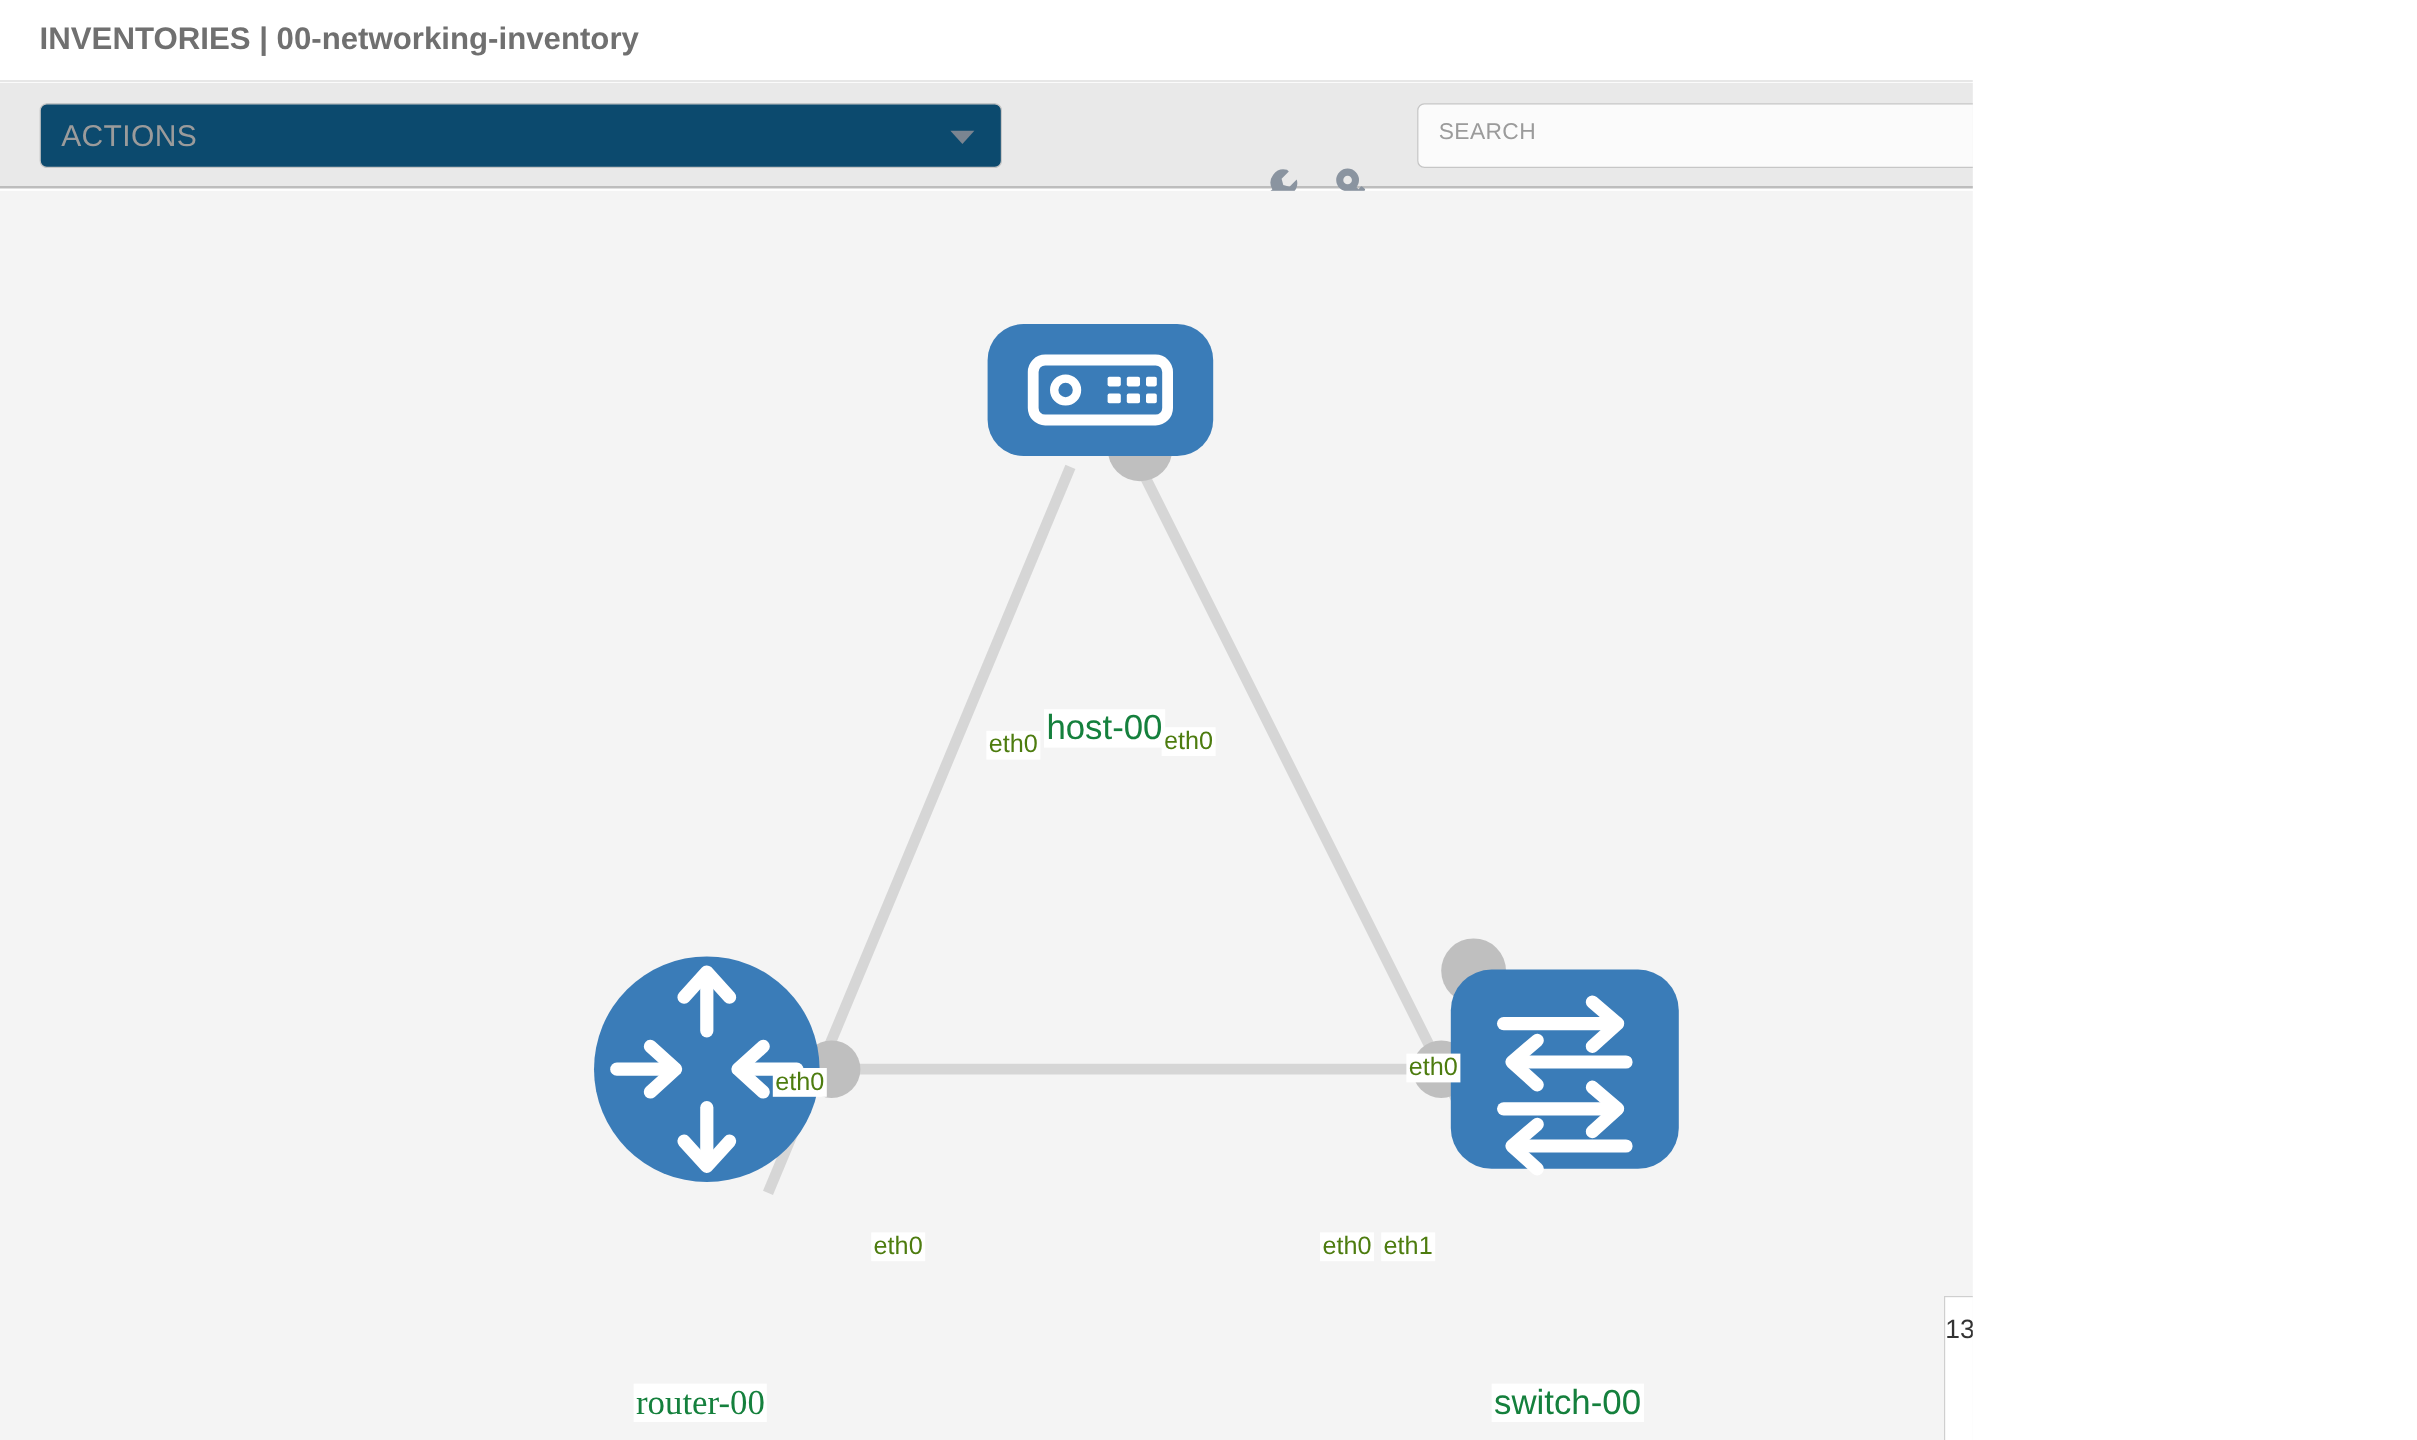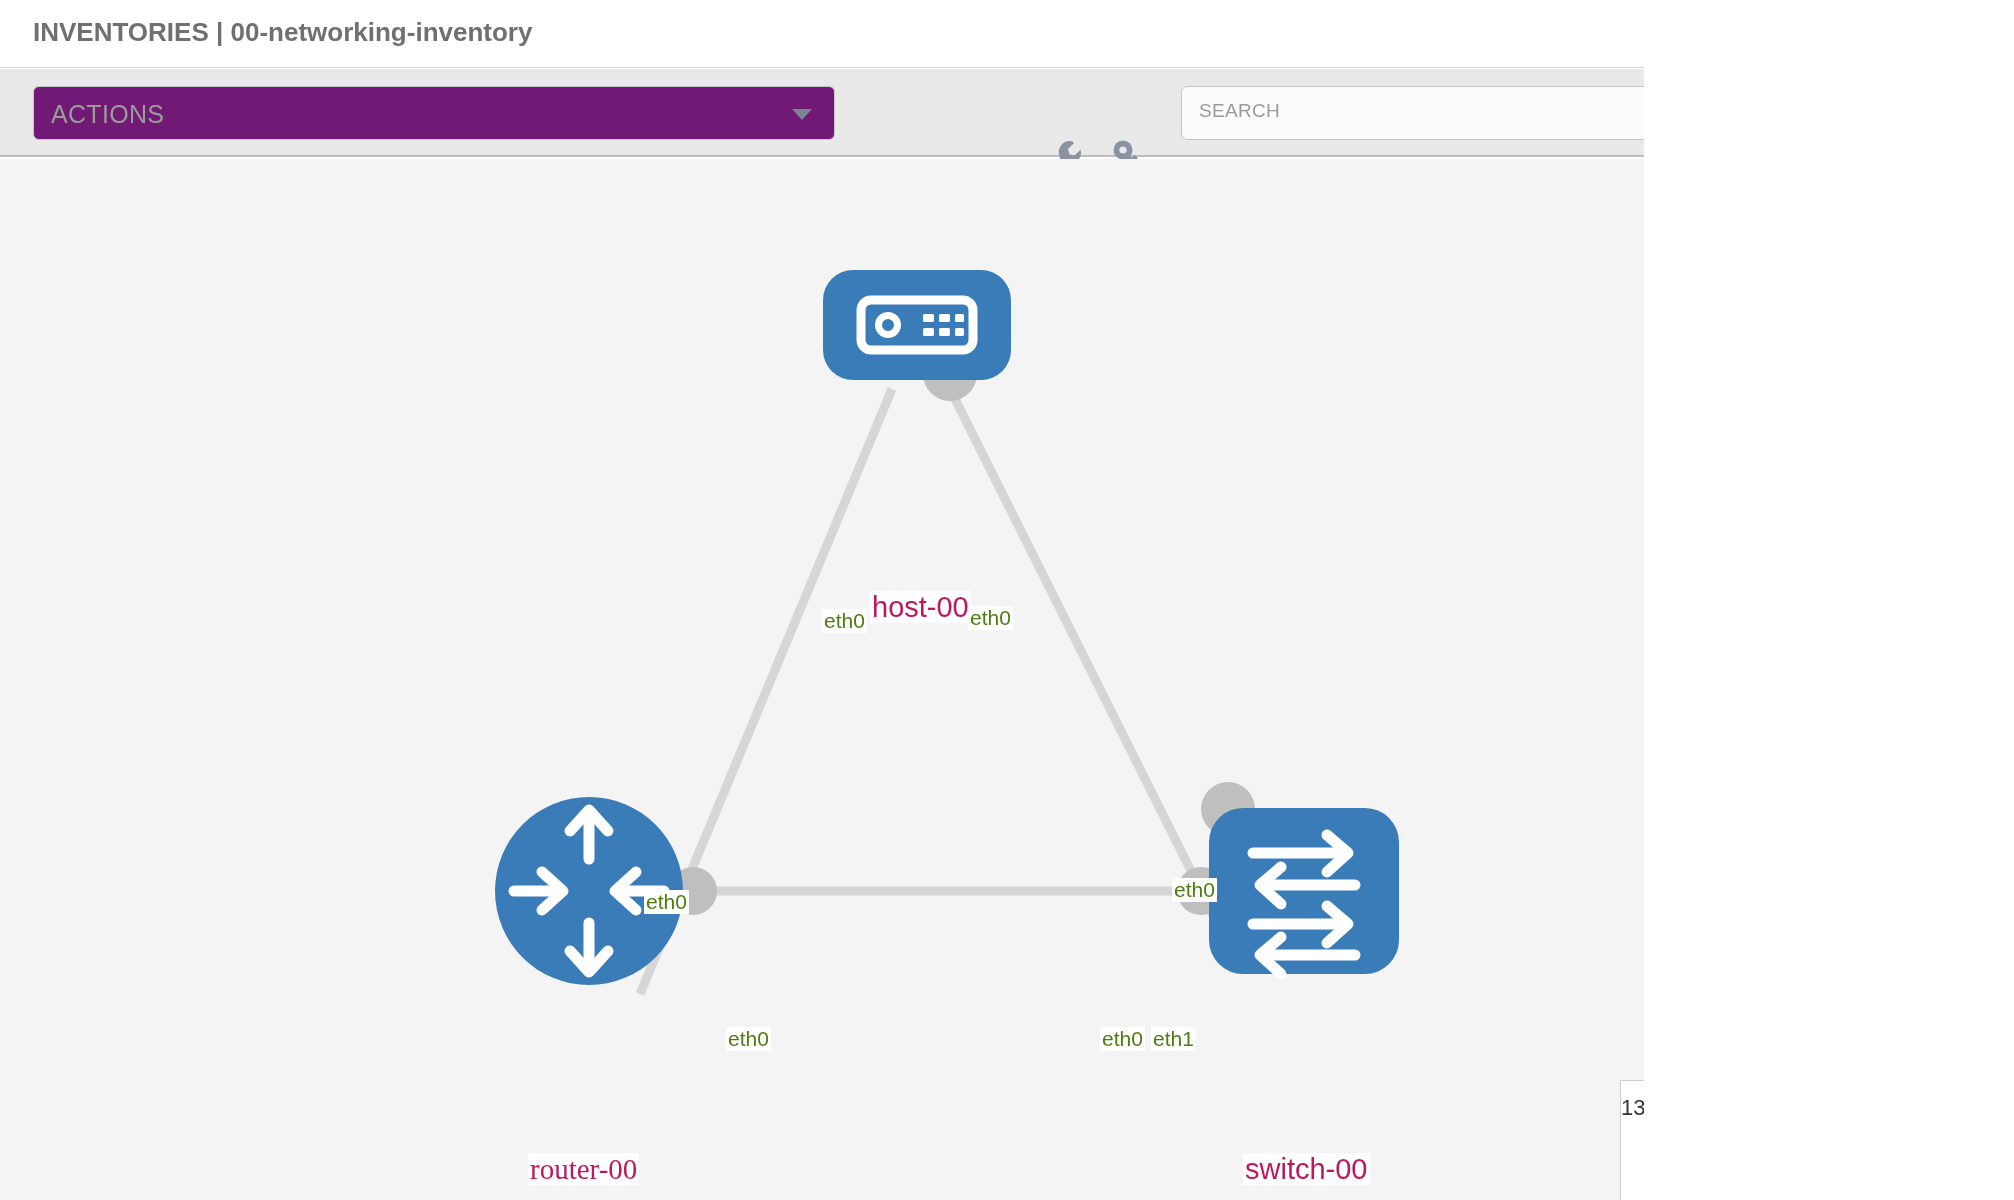--- a/index.html
+++ b/index.html
@@ -59,21 +59,21 @@
     height: 88px;
     background: #e9e9e9;
     border-bottom: 2px solid #bdbdbd;
   }
   .actions-select {
     position: absolute;
     left: 33px;
     top: 17px;
     width: 802px;
     height: 54px;
-    background: #701a75;
+    background: #0c4a6e;
     border: 1px solid #c6c6c6;
     border-radius: 6px;
     cursor: pointer;
   }
   .actions-select .sel-label {
     position: absolute;
     left: 17px;
     top: 13px;
     font-size: 25px;
     color: #9b9b9b;
@@ -133,21 +133,21 @@
     position: absolute;
     left: 0; top: 0;
     width: 2014px;
     height: 1041px;
   }
 
   
   .nlabel {
     position: absolute;
     background: #ffffff;
-    color: #be185d;
+    color: #15803d;
     white-space: nowrap;
     line-height: 1.05;
     padding: 1px 2px;
   }
   .nlabel.big   { font-size: 29px; }
   .nlabel.small { font-size: 21px; color: #4d7c0f; }
 
   
   .zoom-panel {
     position: absolute;

